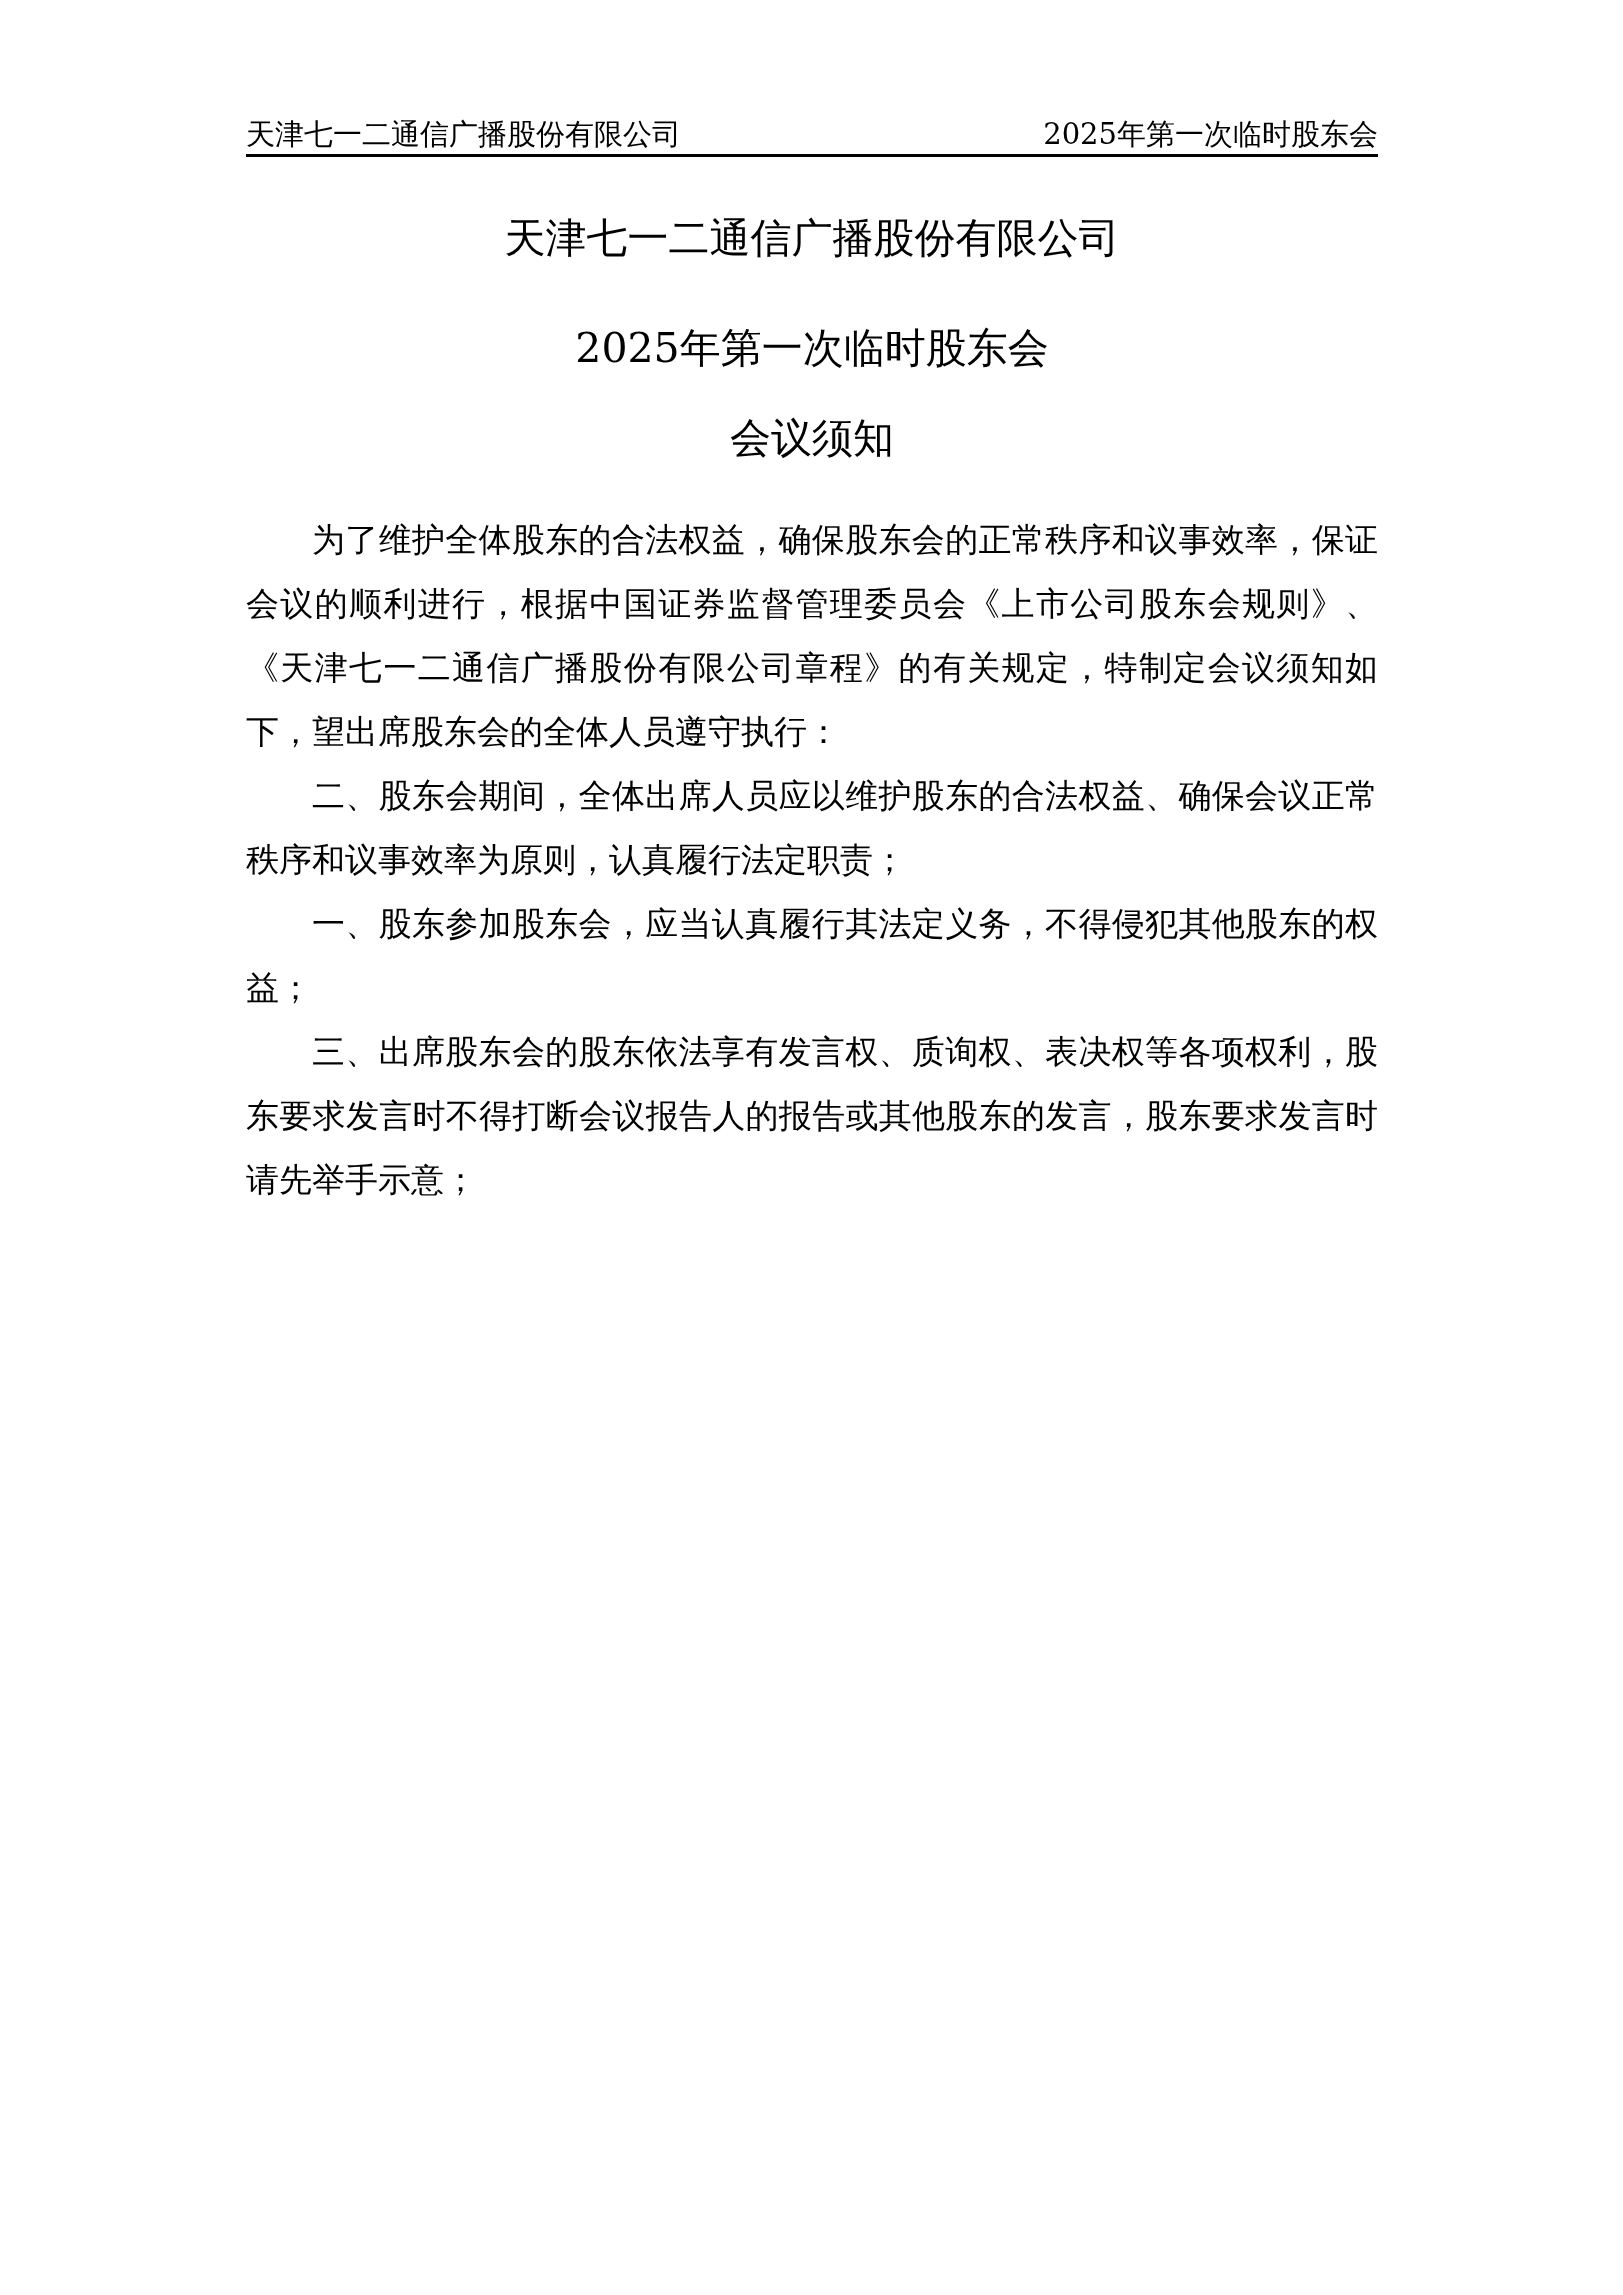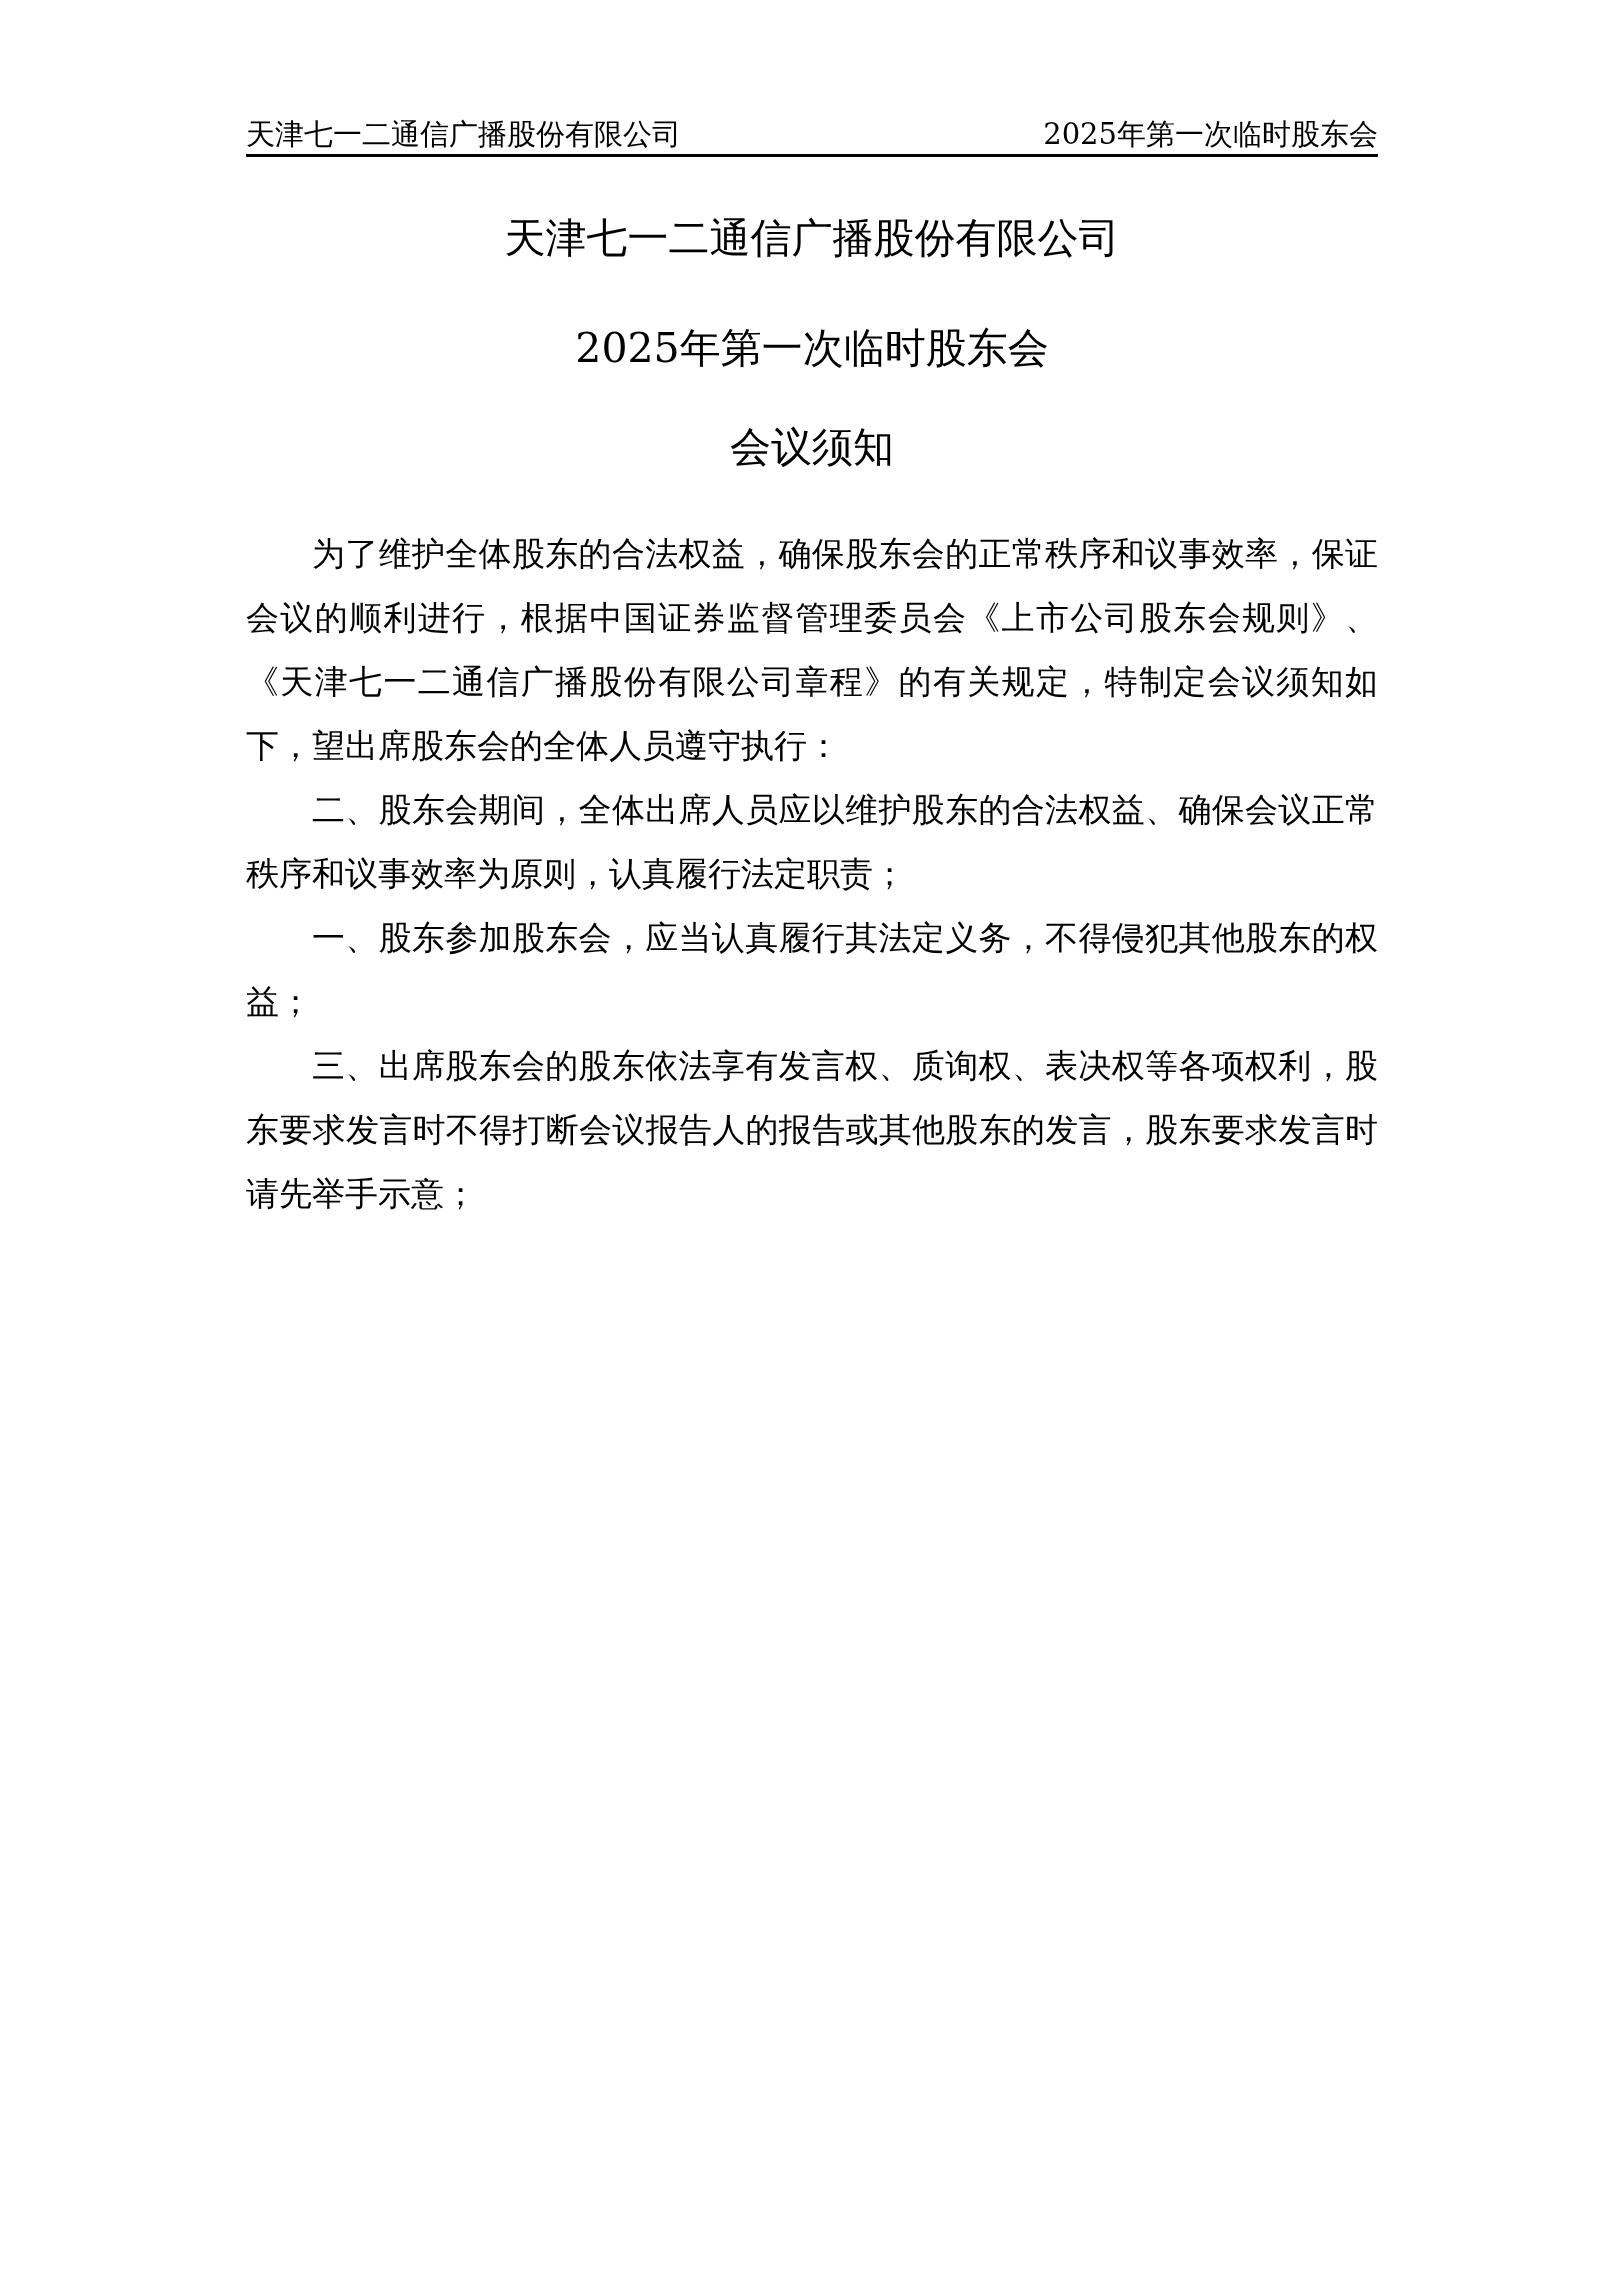--- a/index.html
+++ b/index.html
@@ -39,26 +39,26 @@
     .title {
       position: absolute;
       left: 246px;
       width: 1132px;
       text-align: center;
       font-size: 41px;
       line-height: 52px;
     }
     .title-1 { top: 212px; }
     .title-2 { top: 322px; }
-    .title-3 { top: 421px; }
+    .title-3 { top: 412px; }
 
     .body-text {
       position: absolute;
       left: 246px;
-      top: 522px;
+      top: 508px;
       width: 1132px;
       font-size: 33px;
       line-height: 64px;
       text-align: justify;
     }
     .para {
       margin: 0;
       text-indent: 2em;
     }
   </style>

